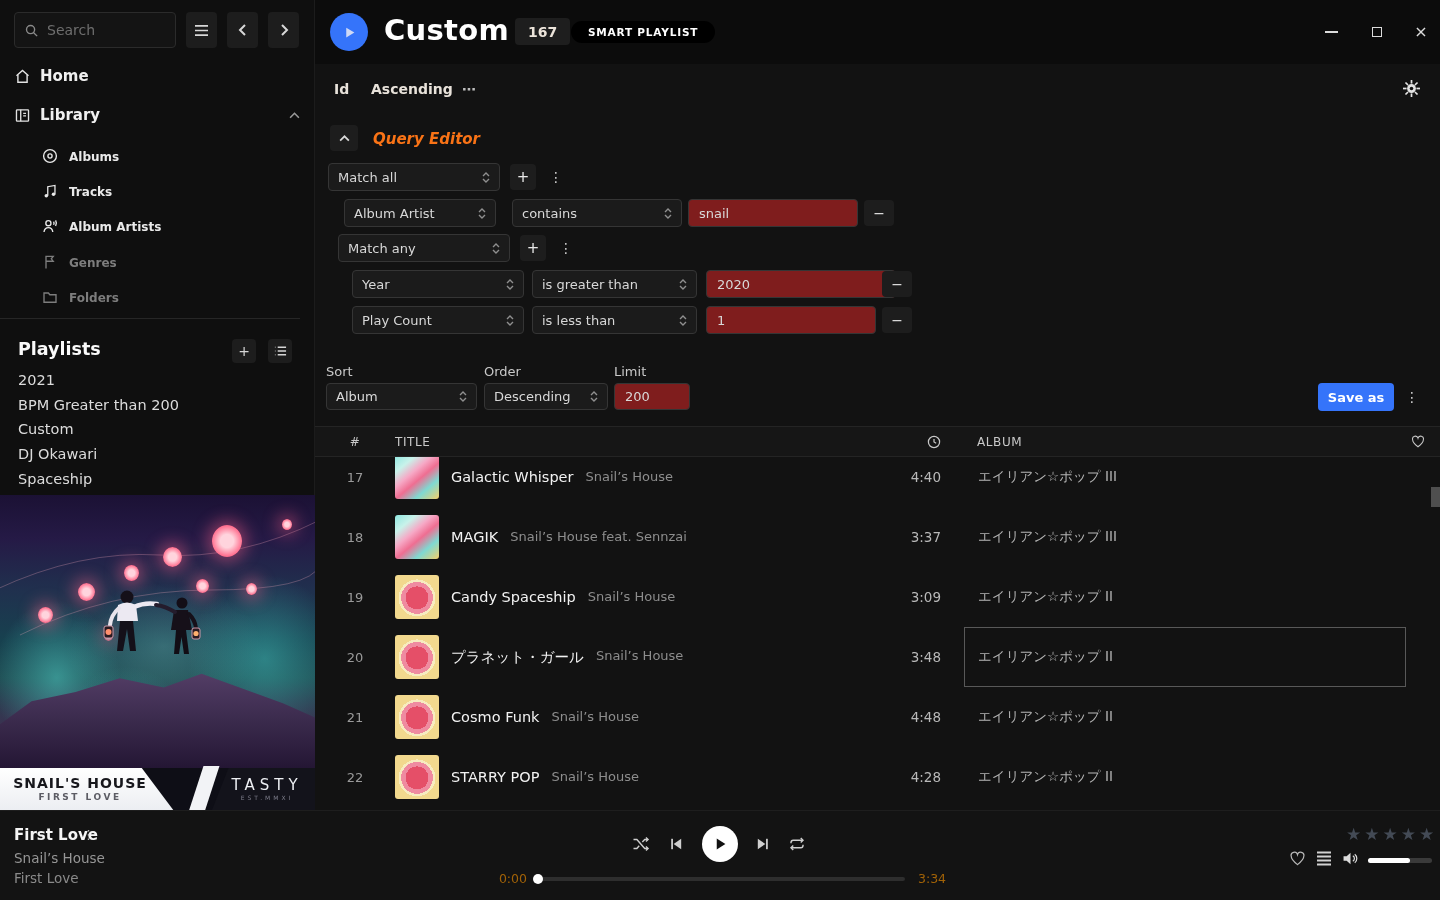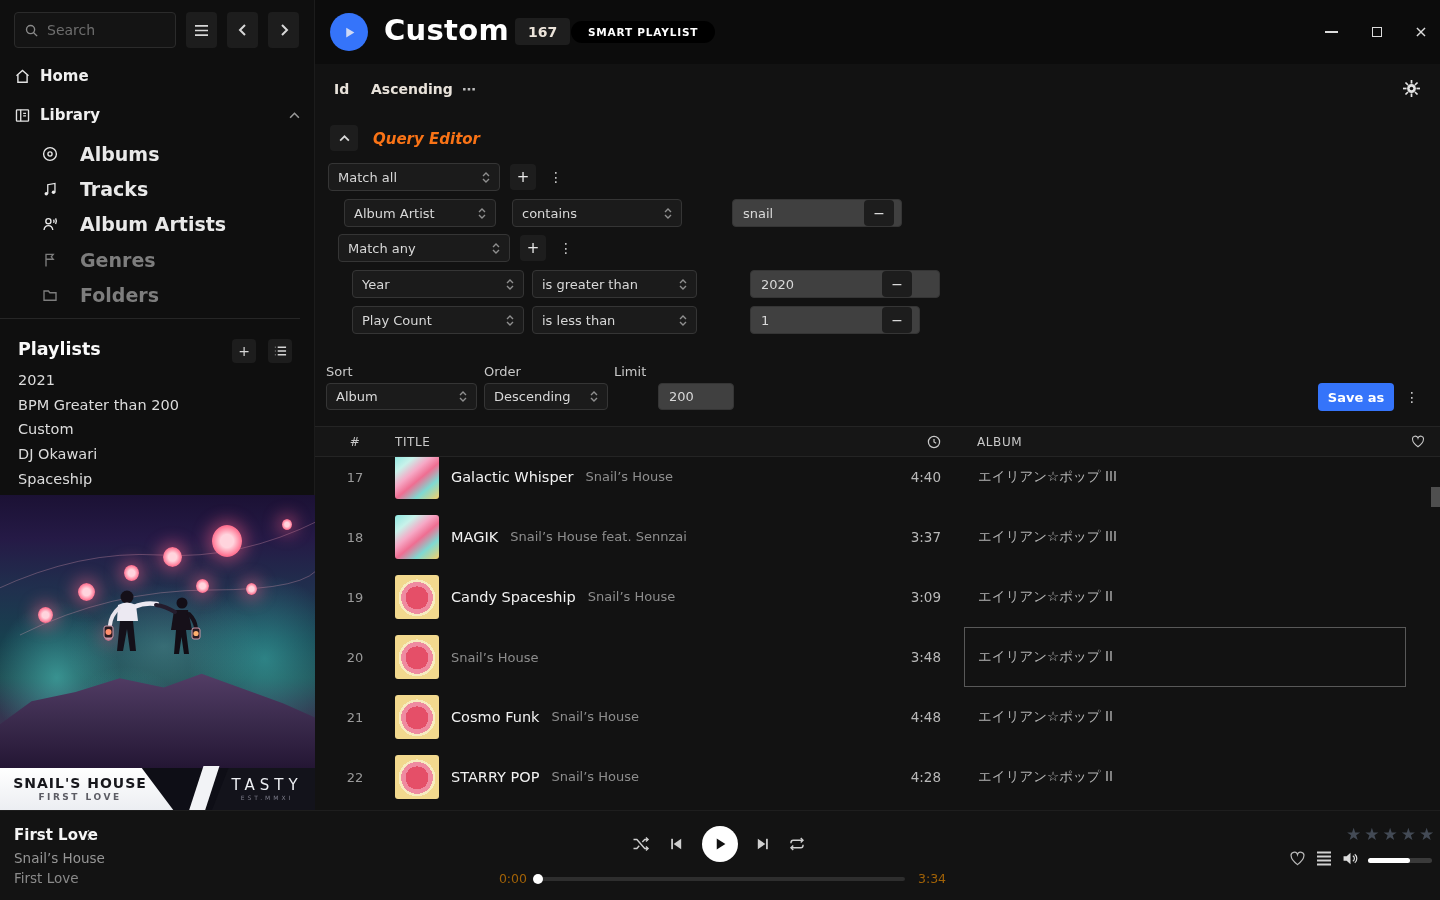--- a/index.html
+++ b/index.html
@@ -9,21 +9,21 @@
   
   .sidebar { position:absolute; left:0; top:0; width:315px; height:810px; background:#0f0f0f; border-right:1px solid #1c1c1c; }
   .search-box { position:absolute; left:14px; top:12px; width:162px; height:36px; background:#141414; border:1px solid #2b2b2b; border-radius:4px; display:flex; align-items:center; padding:0 9px; gap:8px; }
   .search-box svg { flex:0 0 auto; color:#8a8a8a; }
   .search-box input { flex:1; min-width:0; background:transparent; border:none; outline:none; color:#ddd; font-size:14px; }
   .search-box input::placeholder { color:#6e6e6e; }
   .sq-btn { position:absolute; top:12px; width:31px; height:36px; background:#1d1d1d; border-radius:4px; display:flex; align-items:center; justify-content:center; color:#d8d8d8; cursor:pointer; }
   .nav-row { position:absolute; left:14px; right:14px; height:24px; display:flex; align-items:center; gap:9px; font-size:15px; font-weight:700; color:#f0f0f0; }
   .nav-row svg { color:#e3e3e3; }
   .nav-row .spacer { flex:1; }
-  .lib-item { position:absolute; left:42px; right:14px; height:20px; display:flex; align-items:center; gap:22px; font-size:19px; font-weight:700; }
+  .lib-item { position:absolute; left:42px; right:14px; height:20px; display:flex; align-items:flex-end; gap:11px; font-size:12px; font-weight:700; }
   .lib-item.bright { color:#e9e9e9; }
   .lib-item.dim { color:#7d7d7d; }
   .side-divider { position:absolute; left:0; right:14px; top:318px; border-top:1px solid #262626; }
   .pl-title { position:absolute; left:18px; top:339px; font-size:17.5px; font-weight:800; color:#fafafa; }
   .pl-btn { position:absolute; top:339px; width:24px; height:24px; background:#1d1d1d; border-radius:4px; display:flex; align-items:center; justify-content:center; color:#d6d6d6; font-size:14px; cursor:pointer; }
   .pl-item { position:absolute; left:18px; right:10px; height:19px; font-size:14.5px; color:#dcdcdc; white-space:nowrap; cursor:pointer; }
 
   
   .art { position:absolute; left:0; top:495px; width:315px; height:315px; overflow:hidden;
     background: linear-gradient(180deg,#1b1134 0%,#251a46 14%,#20304e 30%,#17414f 46%,#1e4b52 58%,#3b3050 74%,#4b3458 86%,#1f1226 100%); }
@@ -60,21 +60,21 @@
   .sort-btn { position:absolute; top:81px; height:18px; font-size:14px; font-weight:700; color:#e8e2da; cursor:pointer; }
   .gear-btn { position:absolute; left:1088px; top:80px; color:#e4e4e4; cursor:pointer; }
 
   .qe-toggle { position:absolute; left:15px; top:125px; width:28px; height:26px; background:#1d1d1d; border-radius:4px; display:flex; align-items:center; justify-content:center; color:#d8d8d8; cursor:pointer; }
   .qe-title { position:absolute; left:58px; top:130px; font-size:15px; font-weight:600; color:#f97316;font-style:italic; }
 
   .select, .tinput { position:absolute; height:28px; background:#1b1b1b; border:1px solid #353535; border-radius:4px; font-size:13px; color:#d8d8d8; }
   .select { display:flex; align-items:center; justify-content:space-between; padding:0 9px; cursor:pointer; }
   .select .arrows { color:#8f8f8f; display:flex; flex-direction:column; gap:1px; }
   .tinput { padding:0 10px; outline:none; }
-  input.tinput { background:#404040;margin-left:44px; }
+  input.tinput { background:#7f1d1d; }
   .mini-btn { position:absolute; width:26px; height:26px; background:#1d1d1d; border-radius:4px; display:flex; align-items:center; justify-content:center; color:#e8e8e8; font-size:15px; cursor:pointer; }
   .kebab { position:absolute; width:16px; height:26px; display:flex; align-items:center; justify-content:center; color:#cfcfcf; font-size:14px; cursor:pointer; letter-spacing:0; }
   .minus-btn { position:absolute; width:30px; height:26px; background:#1d1d1d; border-radius:4px; display:flex; align-items:center; justify-content:center; color:#e0e0e0; font-size:14px; cursor:pointer; }
   .field-label { position:absolute; font-size:13px; color:#c9c9c9; }
   .save-btn { position:absolute; left:1003px; top:383px; width:76px; height:28px; background:#3574fa; border-radius:4px; display:flex; align-items:center; justify-content:center; font-size:13px; font-weight:700; color:#fff; cursor:pointer; }
 
   
   .thead { position:absolute; left:0; top:426px; width:100%; height:31px; background:#161616; border-top:1px solid #242424; border-bottom:1px solid #242424; display:flex; align-items:center; font-size:12px; letter-spacing:.6px; color:#c9c9c9; }
   .col-num { flex:0 0 80px; text-align:center; }
   .col-title { flex:0 0 486px; }
@@ -492,20 +492,21 @@
               <div class="t1">Candy Spaceship</div>
               <div class="t2">Snail’s House</div>
             </div>
           <div class="dur">3:09</div>
           <div class="albumcell">エイリアン☆ポップ II</div>
         </div>
         <div class="trow">
           <div class="num">20</div>
           <div class="thumb cover-b"></div>
           <div class="tt">
+              <div class="t1">プラネット・ガール</div>
               <div class="t2">Snail’s House</div>
             </div>
           <div class="dur">3:48</div>
           <div class="albumcell focused">エイリアン☆ポップ II</div>
         </div>
         <div class="trow">
           <div class="num">21</div>
           <div class="thumb cover-b"></div>
           <div class="tt">
               <div class="t1">Cosmo Funk</div>

